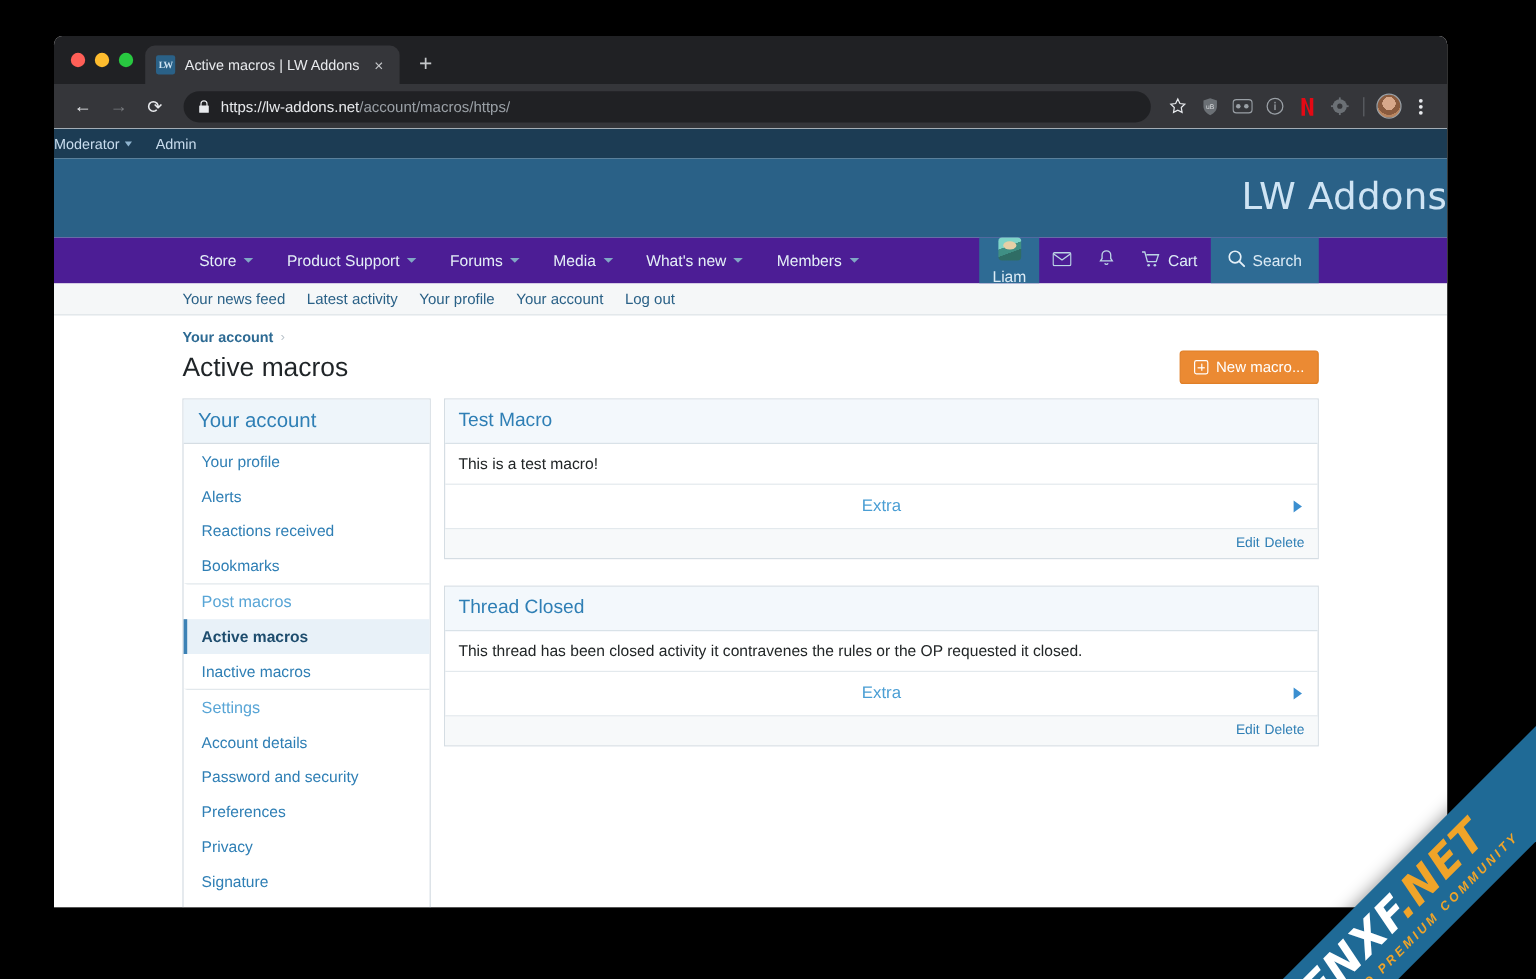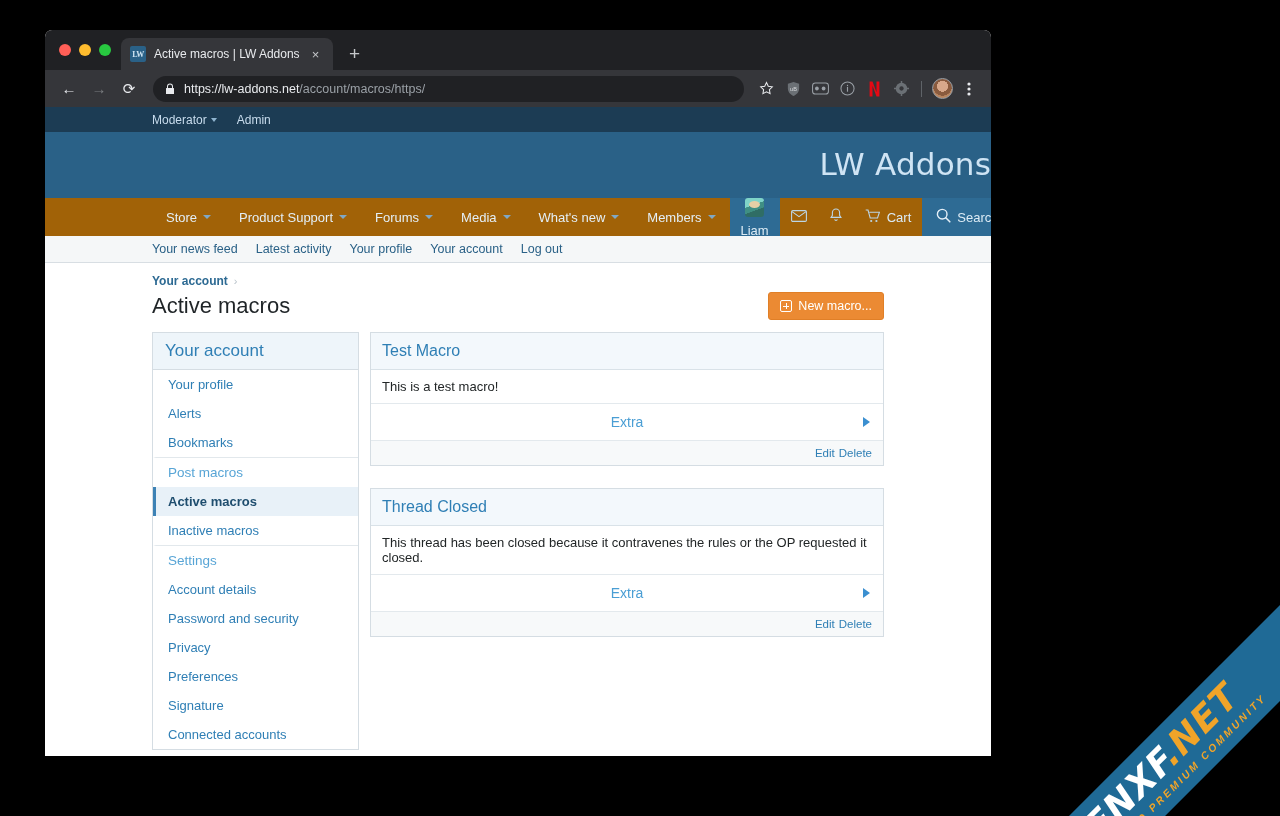--- a/index.html
+++ b/index.html
@@ -15,21 +15,21 @@
     position: relative;
     width: 1280px; height: 816px;
     background: #000000;
     overflow: hidden;
   }
 
   
   #browser-window {
     position: absolute;
     left: 45px; top: 30px;
-    width: 946px; height: 726px;
+    width: 1161px; height: 726px;
     background: #ffffff;
     border-radius: 7px 7px 0 0;
     overflow: hidden;
     box-shadow: 0 10px 40px rgba(0,0,0,0.6);
   }
 
   
   .tabstrip {
     height: 40px;
     background: #202124;
@@ -151,21 +151,20 @@
     background: #ffffff;
     overflow: hidden;
   }
 
   
   .modbar {
     background: #1c3c54;
     height: 25px;
     display: flex;
     align-items: center;
-    padding-left: 107px;
     gap: 20px;
   }
   .modbar a {
     color: #c8dced;
     font-size: 12px;
     display: flex; align-items: center; gap: 4px;
   }
   .caret-down {
     width: 0; height: 0;
     border-left: 3.5px solid transparent;
@@ -183,21 +182,21 @@
     color: #cfe4f4;
     font-size: 31px;
     font-weight: 400;
     letter-spacing: 0.2px;
     font-family: "DejaVu Sans", sans-serif;
     text-align: right;
   }
 
   
   .navbar {
-    background: #a16207;
+    background: #4c1d95;
     height: 38px;
     display: flex;
     align-items: stretch;
     padding-left: 107px;
     padding-right: 107px;
     position: relative;
   }
   .navlist { display: flex; align-items: stretch; gap: 0; }
   .navitem {
     display: flex; align-items: center; gap: 6px;
@@ -596,29 +595,30 @@
             <span>New macro...</span>
           </div>
         </div>
 
         <div class="cols">
 
           <div class="sidebar">
             <div class="sb-header">Your account</div>
             <div class="sb-item">Your profile</div>
             <div class="sb-item">Alerts</div>
+            <div class="sb-item">Reactions received</div>
             <div class="sb-item">Bookmarks</div>
             <div class="sb-item section">Post macros</div>
             <div class="sb-item active">Active macros</div>
             <div class="sb-item">Inactive macros</div>
             <div class="sb-item section">Settings</div>
             <div class="sb-item">Account details</div>
             <div class="sb-item">Password and security</div>
+            <div class="sb-item">Preferences</div>
             <div class="sb-item">Privacy</div>
-            <div class="sb-item">Preferences</div>
             <div class="sb-item">Signature</div>
             <div class="sb-item">Connected accounts</div>
 
           </div>
 
           <div class="main">
 
             <div class="macro-block">
               <div class="macro-head">Test Macro</div>
               <div class="macro-body">This is a test macro!</div>
@@ -626,21 +626,21 @@
                 <span class="label">Extra</span>
                 <span class="tri"></span>
               </div>
               <div class="macro-foot">
                 <a>Edit</a><span class="gap"></span><a>Delete</a>
               </div>
             </div>
 
             <div class="macro-block">
               <div class="macro-head">Thread Closed</div>
-              <div class="macro-body">This thread has been closed because it contravenes the rules or the OP requested it closed.</div>
+              <div class="macro-body">This thread has been closed activity it contravenes the rules or the OP requested it closed.</div>
               <div class="macro-extra">
                 <span class="label">Extra</span>
                 <span class="tri"></span>
               </div>
               <div class="macro-foot">
                 <a>Edit</a><span class="gap"></span><a>Delete</a>
               </div>
             </div>
 
           </div>

